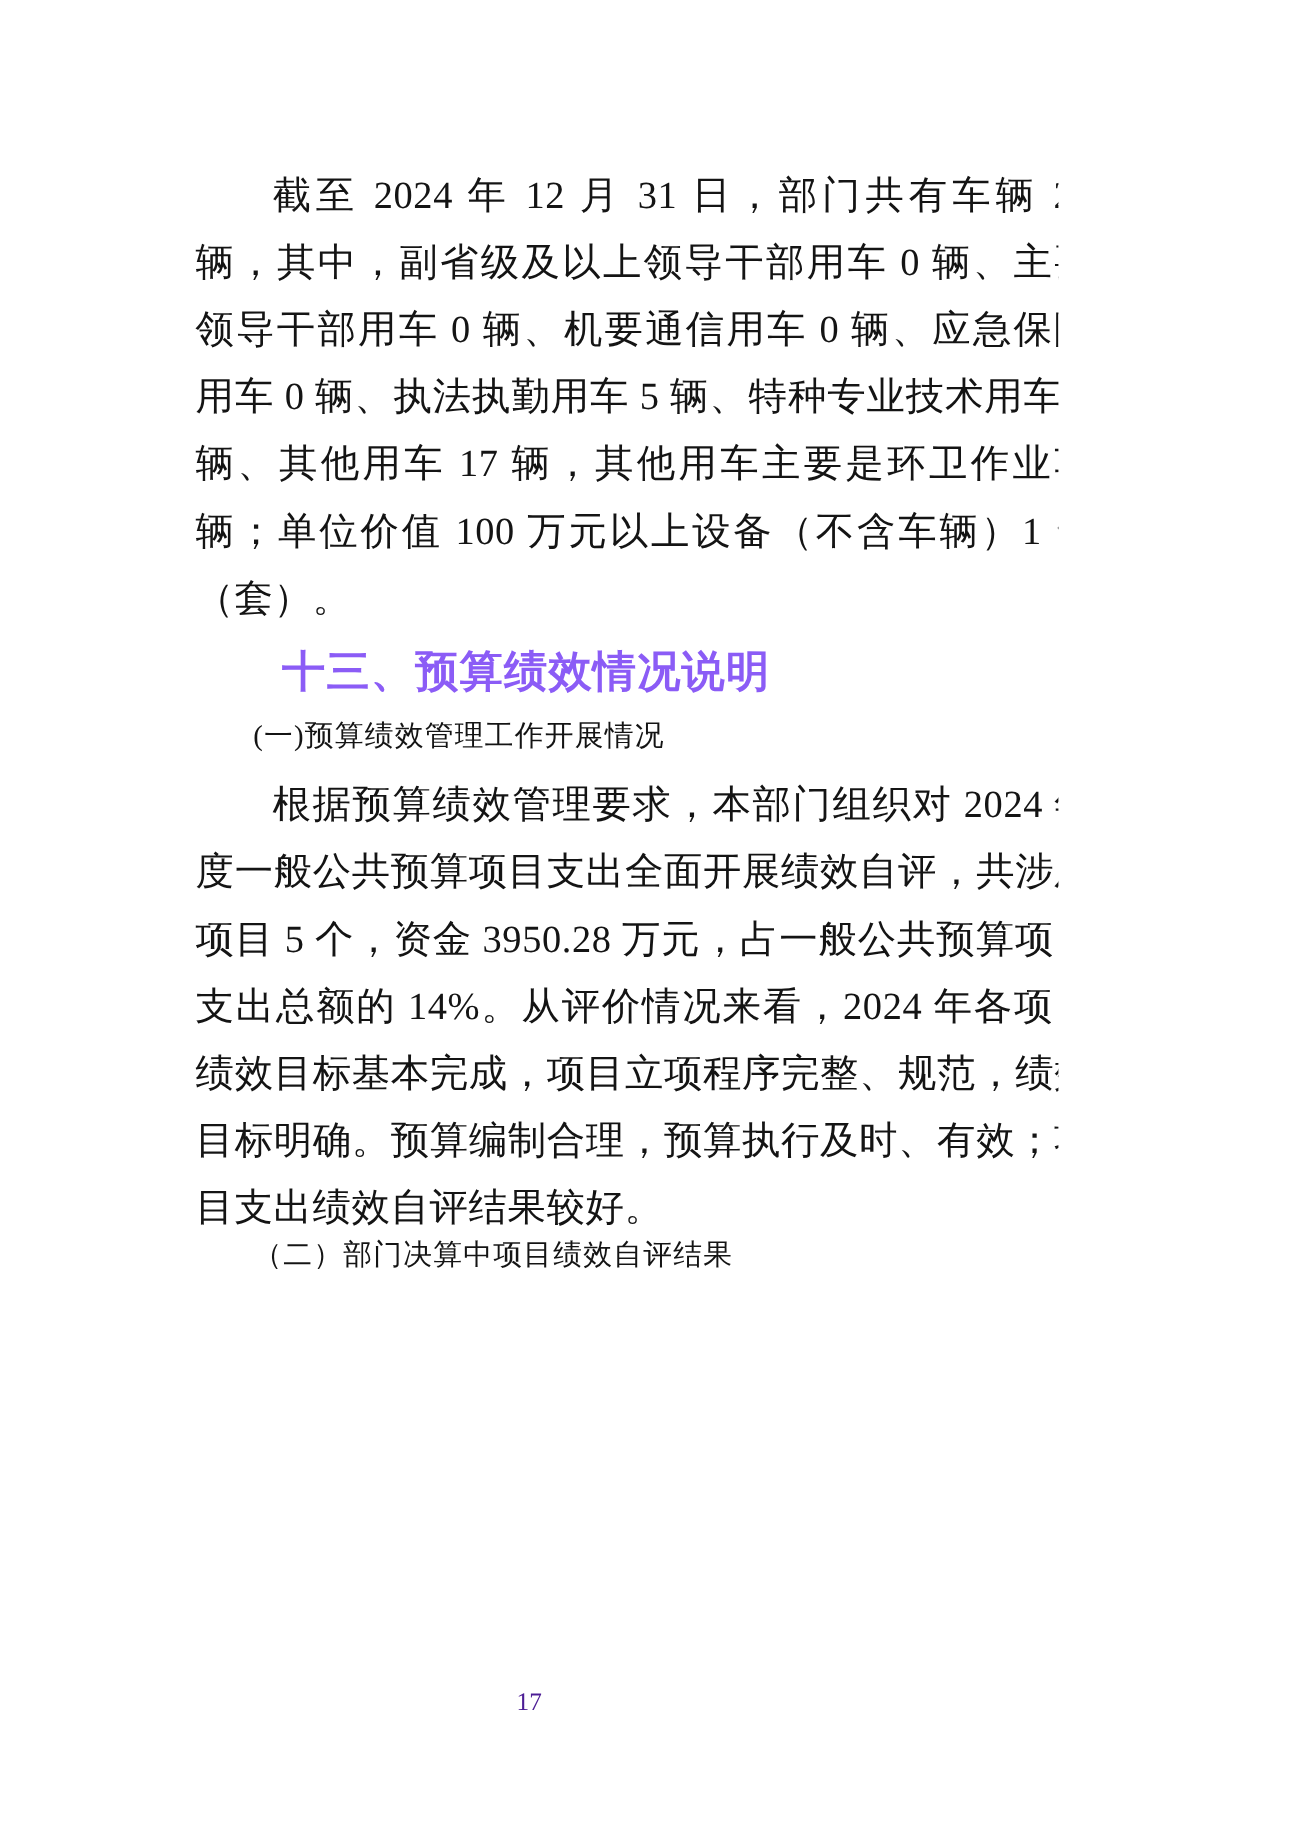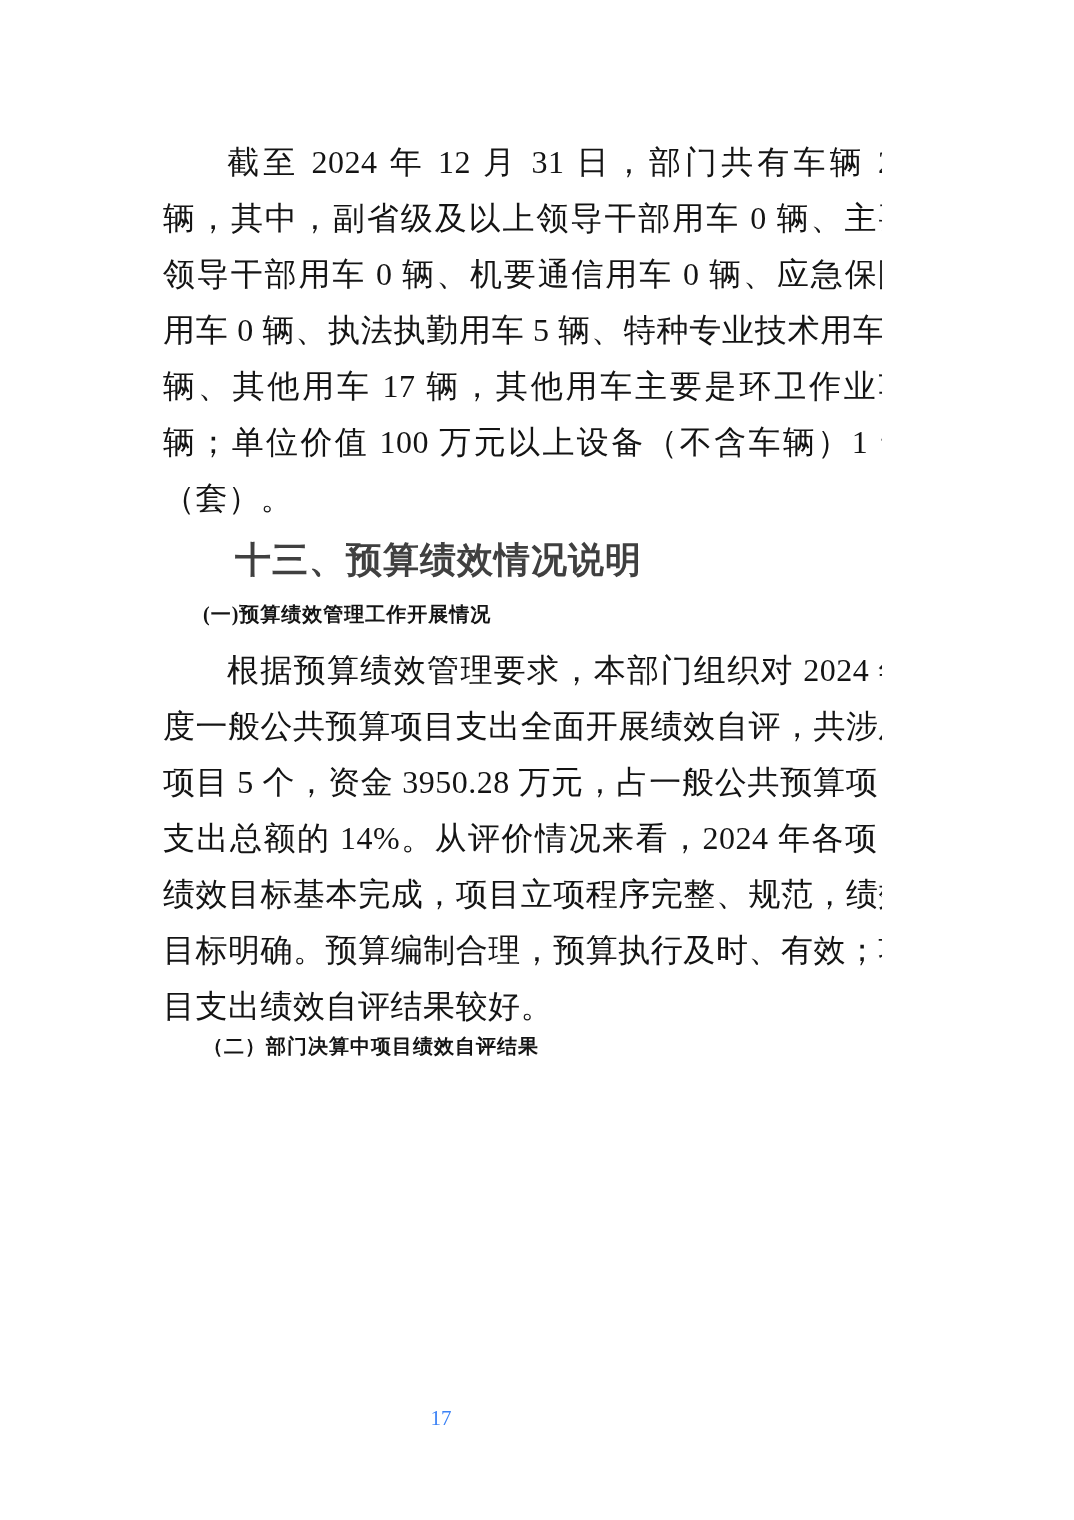--- a/index.html
+++ b/index.html
@@ -33,42 +33,42 @@
     word-break: break-all;
   }
   .section-heading {
     margin: 8px 0 0 0;
     font-family: "Liberation Sans", "DejaVu Sans", sans-serif;
     font-weight: bold;
     font-size: 36px;
     line-height: 52px;
     text-indent: 2em;
     letter-spacing: 1px;
-    color: #404040;
+    color: #8b5cf6;
   }
   .subsection-heading {
     margin: 0;
-    font-size: 20px;
+    font-size: 24px;
     line-height: 56px;
     text-indent: 2em;
     letter-spacing: 1px;
-    font-weight: bold;
+    font-weight: normal;
   }
   .subsection-heading.second {
     margin-top: -16px;
   }
   .page-number {
     position: absolute;
     top: 1404px;
     left: 0;
     width: 100%;
     text-align: center;
     font-size: 21px;
     line-height: 28px;
-    color: #3b82f6;
+    color: #4c1d95;
   }
 </style>
 </head>
 <body>
 
 <div class="page">
   <main class="content">
 
     <p class="body-para">截至 2024 年 12 月 31 日，部门共有车辆 23 辆，其中，副省级及以上领导干部用车 0 辆、主要领导干部用车 0 辆、机要通信用车 0 辆、应急保障用车 0 辆、执法执勤用车 5 辆、特种专业技术用车 0 辆、其他用车 17 辆，其他用车主要是环卫作业车辆；单位价值 100 万元以上设备（不含车辆）1 台（套）。</p>
 

